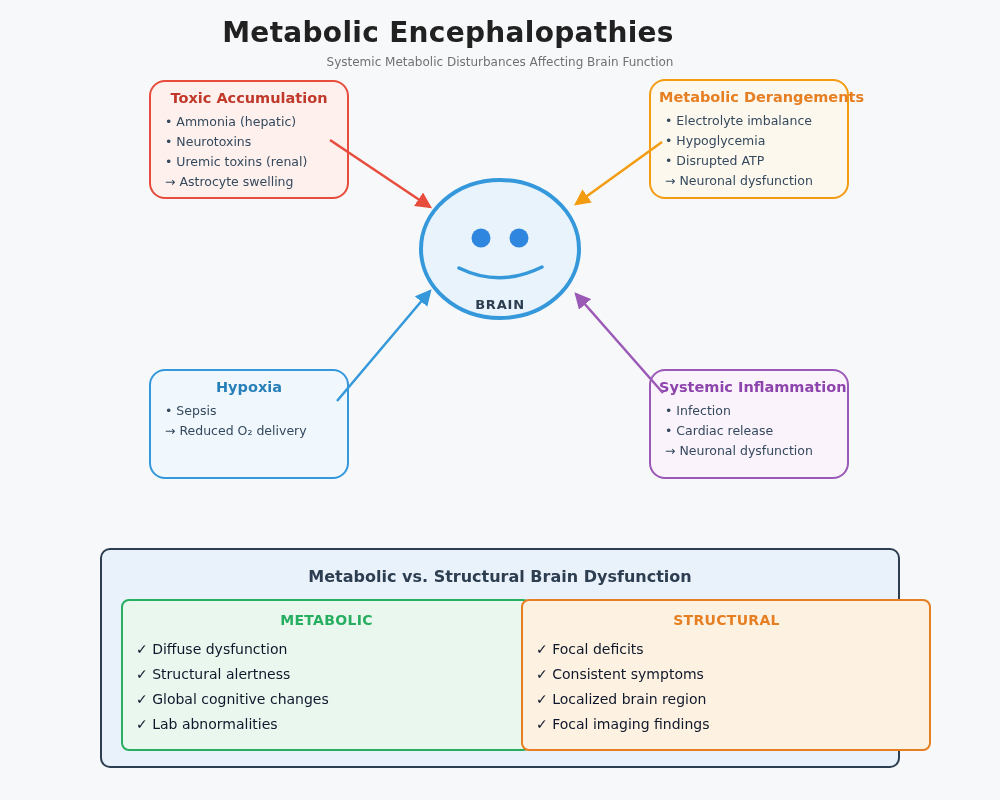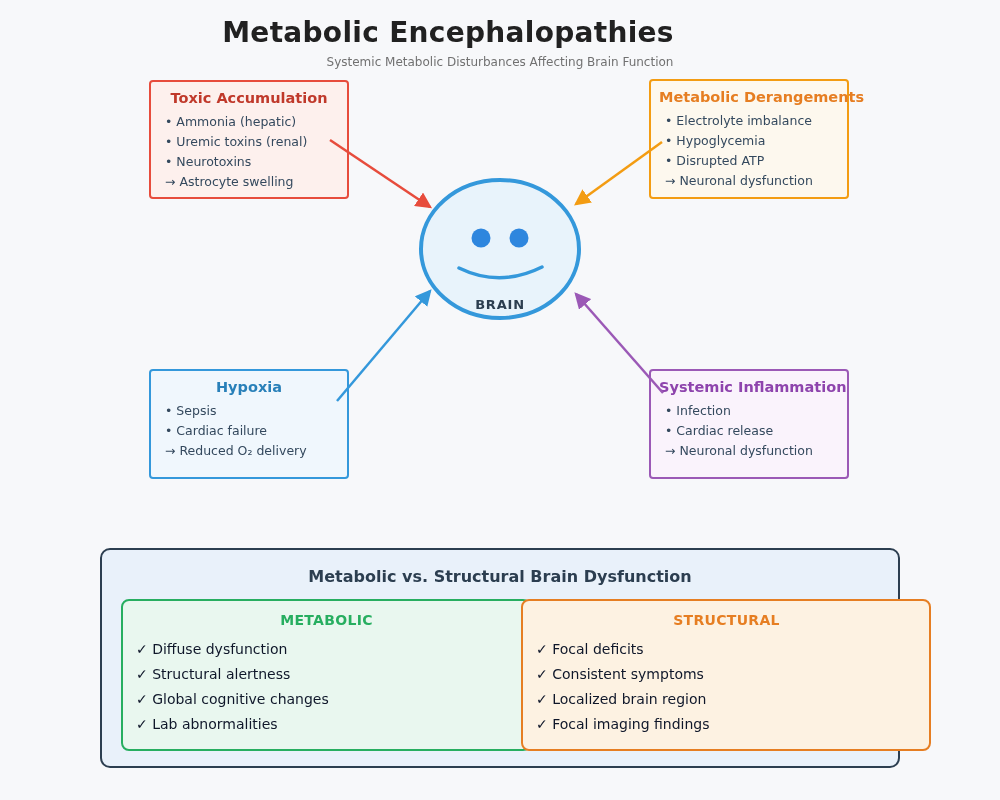--- a/index.html
+++ b/index.html
@@ -23,21 +23,21 @@
     font-size: 28px; font-weight: bold; color: #212121; letter-spacing: 0.3px;
   }
   .hdr .sub {
     margin: 0; position: absolute; left: 0; width: 1000px; top: 55px;
     font-size: 12px; color: #717171;
   }
 
   
   .cause {
     position: absolute; width: 200px;
-    border: 2px solid; border-radius: 4px;
+    border: 2px solid; border-radius: 16px;
     padding: 8px 8px 6px 8px;
   }
   .cause h2 {
     margin: 0 0 6px 0; text-align: center;
     font-size: 14.5px; font-weight: bold; white-space: nowrap;
   }
   .cause ul { list-style: none; margin: 0; padding: 0 0 0 6px; }
   .cause li { font-size: 12.5px; color: #34495e; line-height: 20px; white-space: nowrap; }
 
   .cause.toxic   { left: 149px; top: 80px;  height: 119px; background: #fdf0ed; border-color: #e74c3c; }
@@ -89,41 +89,40 @@
 
   <div class="hdr">
     <h1>Metabolic Encephalopathies</h1>
     <p class="sub">Systemic Metabolic Disturbances Affecting Brain Function</p>
   </div>
 
   <section class="cause toxic">
     <h2>Toxic Accumulation</h2>
     <ul>
       <li>• Ammonia (hepatic)</li>
+      <li>• Neurotoxins</li>
       <li>• Uremic toxins (renal)</li>
-      <li>• Neurotoxins</li>
       <li>→ Astrocyte swelling</li>
     </ul>
   </section>
 
   <section class="cause derange">
     <h2>Metabolic Derangements</h2>
     <ul>
       <li>• Electrolyte imbalance</li>
       <li>• Hypoglycemia</li>
       <li>• Disrupted ATP</li>
       <li>→ Neuronal dysfunction</li>
     </ul>
   </section>
 
   <section class="cause hypoxia">
     <h2>Hypoxia</h2>
     <ul>
       <li>• Sepsis</li>
-      <li>• Cardiac failure</li>
       <li>→ Reduced O₂ delivery</li>
     </ul>
   </section>
 
   <section class="cause inflam">
     <h2>Systemic Inflammation</h2>
     <ul>
       <li>• Infection</li>
       <li>• Cardiac release</li>
       <li>→ Neuronal dysfunction</li>

